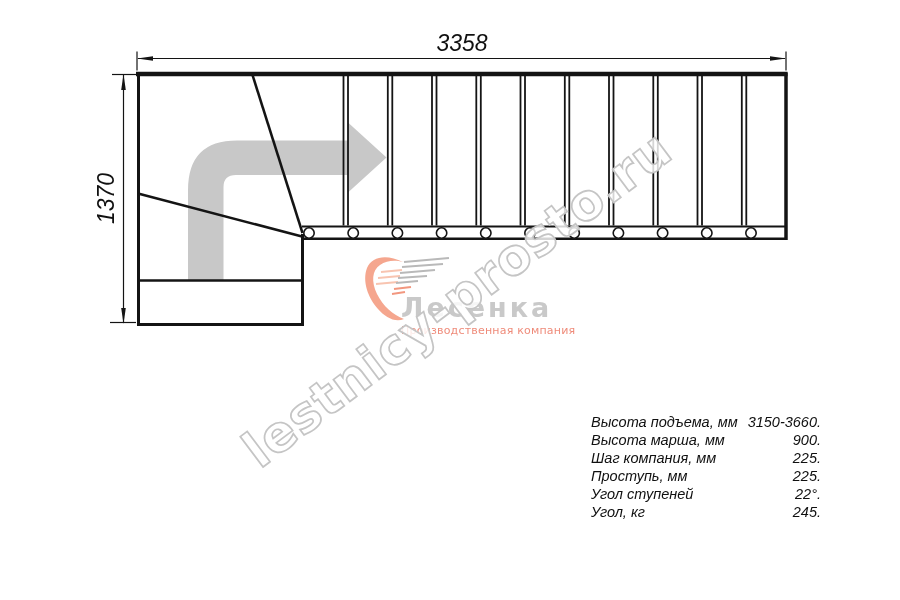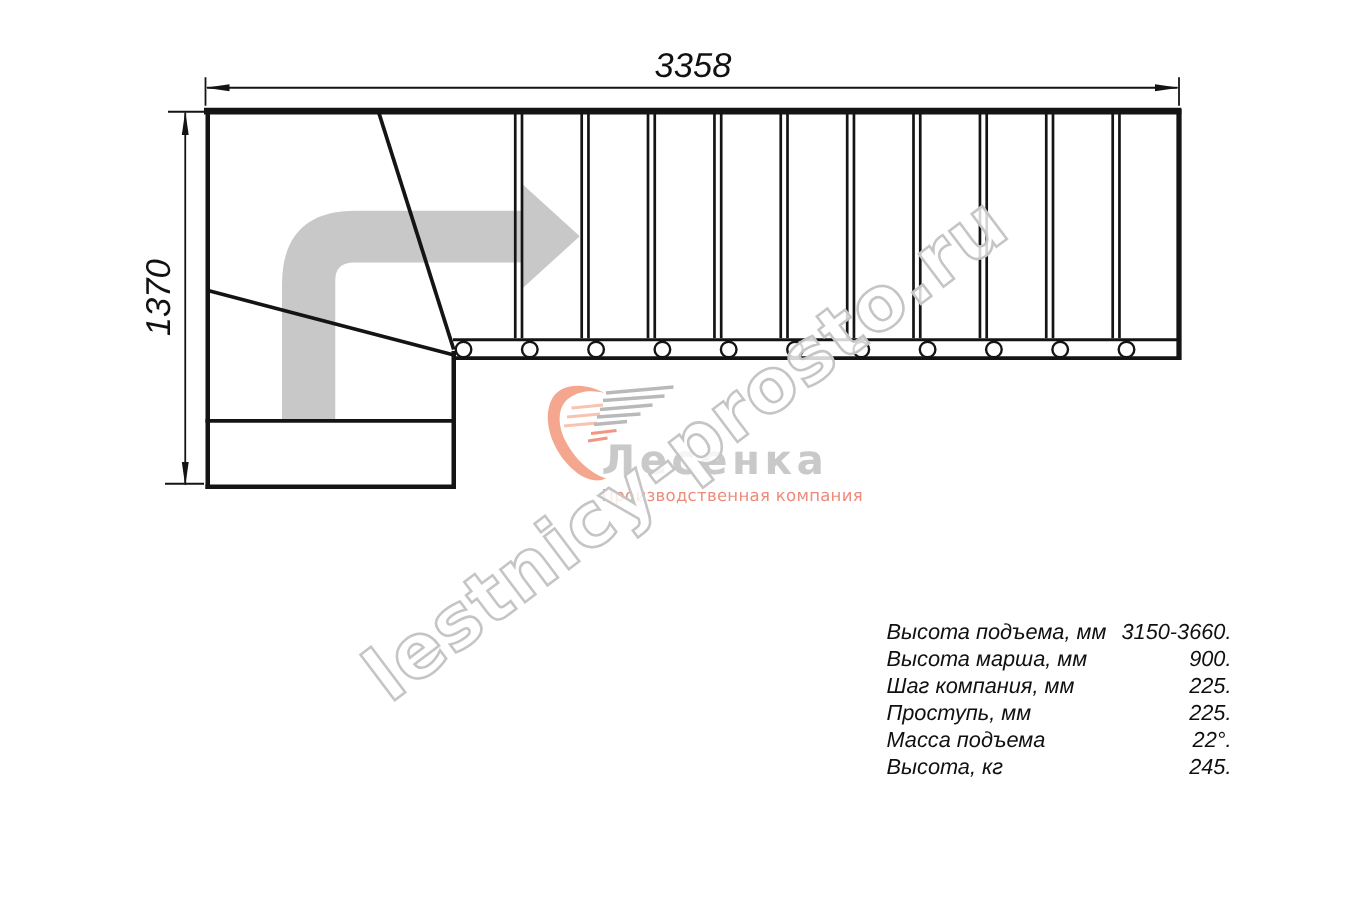--- a/index.html
+++ b/index.html
@@ -165,22 +165,22 @@
     </div>
     <div class="spec-row">
       <span class="spec-label">Шаг компания, мм</span>
       <span class="spec-value">225.</span>
     </div>
     <div class="spec-row">
       <span class="spec-label">Проступь, мм</span>
       <span class="spec-value">225.</span>
     </div>
     <div class="spec-row">
-      <span class="spec-label">Масса подъема</span>
+      <span class="spec-label">Угол ступеней</span>
       <span class="spec-value">22°.</span>
     </div>
     <div class="spec-row">
-      <span class="spec-label">Высота, кг</span>
+      <span class="spec-label">Угол, кг</span>
       <span class="spec-value">245.</span>
     </div>
   </div>
 
 </div>
 
 </body></html>

